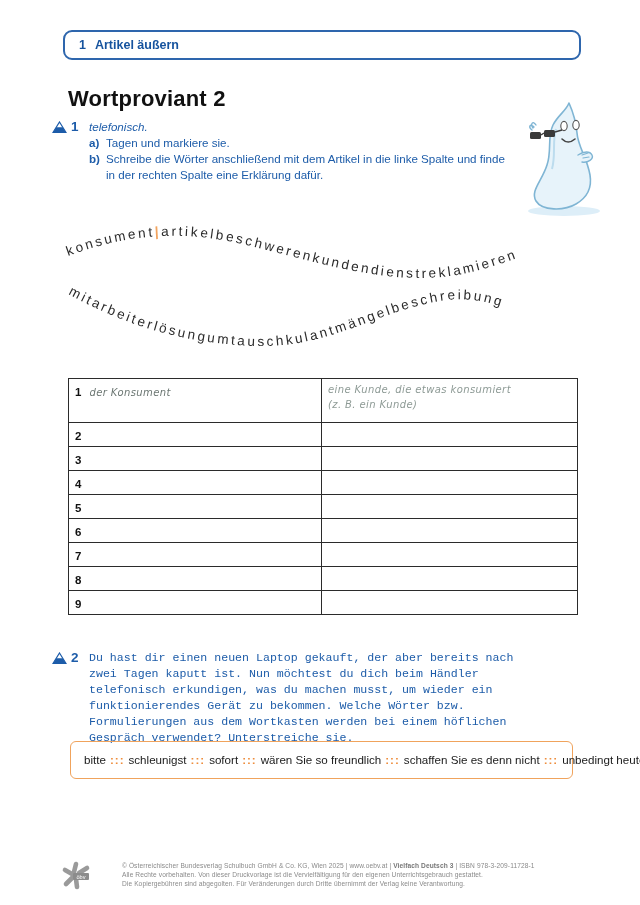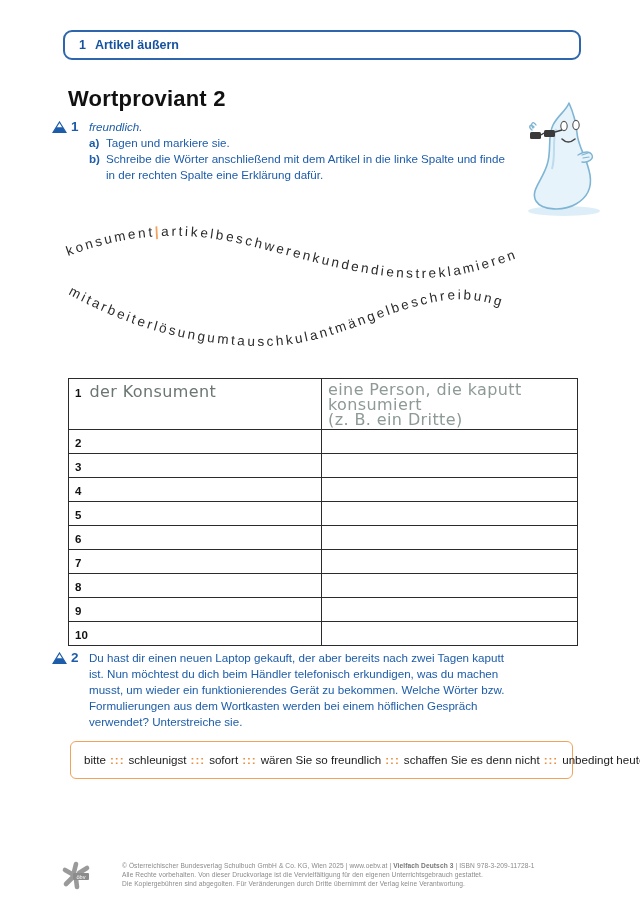--- a/index.html
+++ b/index.html
@@ -24,21 +24,21 @@
   .task-marker{width:37px;flex:0 0 37px;display:flex;align-items:flex-start;gap:4px;padding-top:1px;}
   .task-num{font-size:13.5px;font-weight:bold;color:#1d5ca9;line-height:14px;}
   .task-body{font-size:11.6px;line-height:16px;color:#1d5ca9;}
   .task1{left:52px;top:119px;width:523px;}
   .task2{left:52px;top:650px;width:523px;}
   .italic-line{font-style:italic;}
   .subitem{display:flex;}
   .sub-label{font-weight:bold;width:17px;flex:0 0 17px;}
   .sub-text{display:inline-block;}
   .sub-text.b{max-width:400px;}
-  .task2 .task-body .para{max-width:432px;}
+  .task2 .task-body .para{max-width:432px;font-family:Liberation Mono, monospace;}
   
   .mascot{position:absolute;left:512px;top:99px;}
   
   .snake-svg{position:absolute;left:0;top:215px;}
   .snake-text{
     font-family:"Liberation Sans",sans-serif;font-size:13.5px;fill:#2a2a2a;
     letter-spacing:2.6px;
   }
   .snake-divider{fill:#f2a45f;font-weight:bold;}
   
@@ -47,21 +47,21 @@
     border-collapse:collapse;table-layout:fixed;
   }
   .vocab-table td{
     border:1.3px solid #2b2b2b;vertical-align:top;
     padding:3px 6px 2px 6px;height:17px;
   }
   .vocab-table tr.first-row td{height:38px;}
   .cell-left{width:240px;}
   .cell-right{width:243px;}
   .row-num{font-size:11.5px;font-weight:bold;color:#111;margin-right:8px;}
-  .hand{font-family:"DejaVu Sans",sans-serif;font-size:16px;letter-spacing:.4px;}
+  .hand{font-family:"DejaVu Sans",sans-serif;font-style:italic;font-size:10px;letter-spacing:.4px;}
   .hand-dark{color:#6b7672;}
   .hand-light{color:#8d9a95;line-height:15px;}
   
   .word-box{
     position:absolute;left:70px;top:741px;width:475px;
     border:1.5px solid #f0a35c;border-radius:6px;
     padding:9px 13px;text-align:center;
     font-size:11.6px;line-height:17.5px;color:#1a1a1a;
   }
   .wb-item{white-space:nowrap;margin-top:44px;}
@@ -90,21 +90,21 @@
     <div class="task-marker">
       <span>
         <svg width="15" height="13" viewBox="0 0 15 13">
           <polygon points="7.5,1 14,11.5 1,11.5" fill="#ffffff" stroke="#1d5ca9" stroke-width="1.2"></polygon>
           <polygon points="4.3,6.3 10.7,6.3 13.9,11.4 1.1,11.4" fill="#1d5ca9"></polygon>
         </svg>
       </span>
       <span class="task-num">1</span>
     </div>
     <div class="task-body">
-      <div class="italic-line">freundlich.</div>
+      <div class="italic-line">telefonisch.</div>
       <div class="subitem">
         <span class="sub-label">a)</span>
         <span class="sub-text">Tagen und markiere sie.</span>
       </div>
       <div class="subitem">
         <span class="sub-label">b)</span>
         <span class="sub-text b">Schreibe die Wörter anschließend mit dem Artikel in die linke Spalte und finde in der rechten Spalte eine Erklärung dafür.</span>
       </div>
     </div>
   </div>
@@ -146,22 +146,22 @@
         <tspan>mitarbeiterlösungumtauschkulantmängelbeschreibung</tspan>
       </textPath>
     </text>
   </svg>
 
   <table class="vocab-table">
     <tbody id="vocab-tbody">
         <tr class="first-row">
           <td class="cell-left"><span class="row-num">1</span><span class="hand hand-dark">der Konsument</span></td>
           <td class="cell-right">
-            <div class="hand hand-light">eine Person, die kaputt konsumiert</div>
-            <div class="hand hand-light">(z. B. ein Dritte)</div>
+            <div class="hand hand-light">eine Kunde, die etwas konsumiert</div>
+            <div class="hand hand-light">(z. B. ein Kunde)</div>
           </td>
         </tr>
         <tr>
           <td class="cell-left"><span class="row-num">2</span></td>
           <td class="cell-right"></td>
         </tr>
         <tr>
           <td class="cell-left"><span class="row-num">3</span></td>
           <td class="cell-right"></td>
         </tr>
@@ -180,24 +180,20 @@
         <tr>
           <td class="cell-left"><span class="row-num">7</span></td>
           <td class="cell-right"></td>
         </tr>
         <tr>
           <td class="cell-left"><span class="row-num">8</span></td>
           <td class="cell-right"></td>
         </tr>
         <tr>
           <td class="cell-left"><span class="row-num">9</span></td>
-          <td class="cell-right"></td>
-        </tr>
-        <tr>
-          <td class="cell-left"><span class="row-num">10</span></td>
           <td class="cell-right"></td>
         </tr>
       </tbody>
   </table>
 
   <div class="task task2">
     <div class="task-marker">
       <span>
         <svg width="15" height="13" viewBox="0 0 15 13">
           <polygon points="7.5,1 14,11.5 1,11.5" fill="#ffffff" stroke="#1d5ca9" stroke-width="1.2"></polygon>

